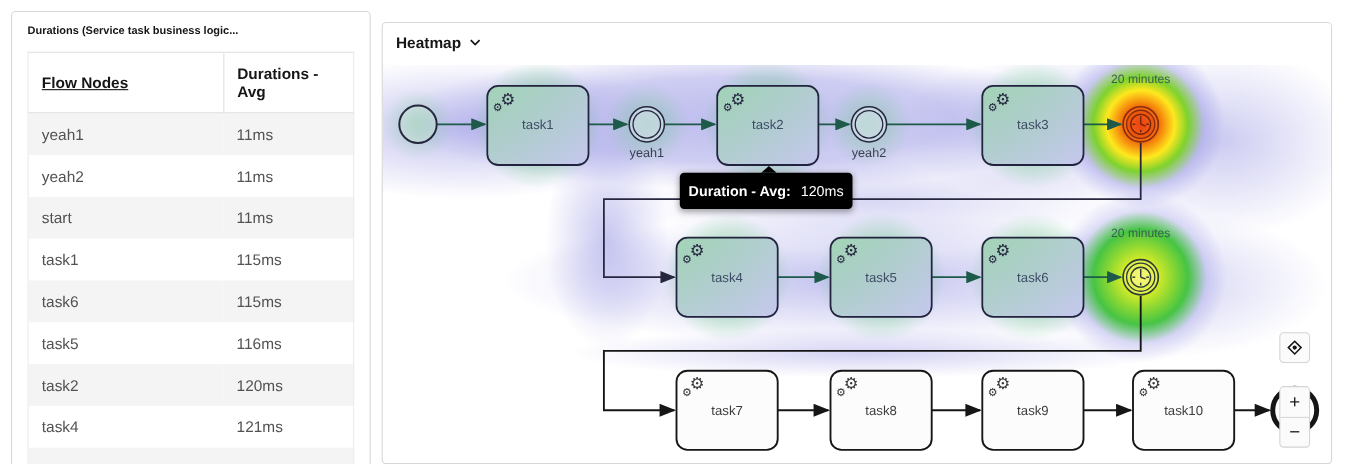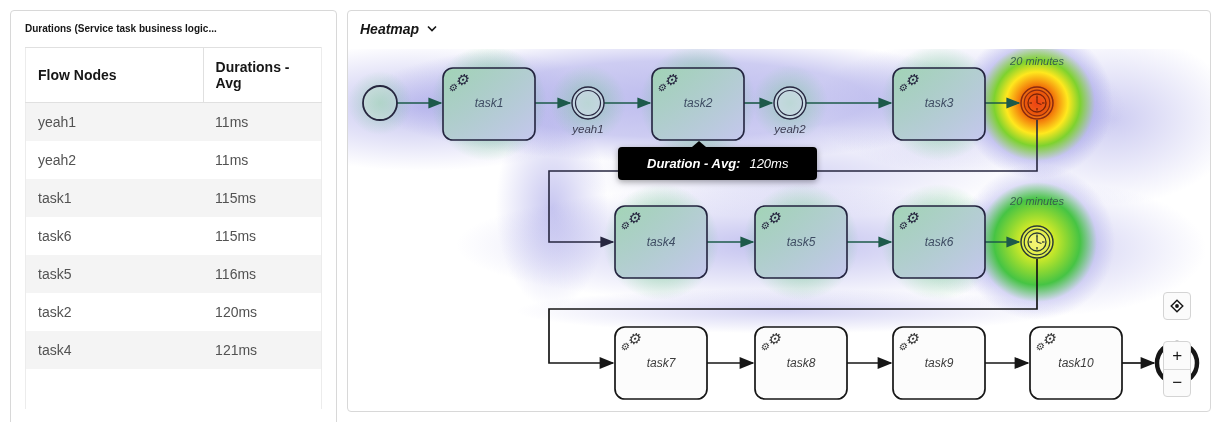--- a/index.html
+++ b/index.html
@@ -8,28 +8,28 @@
 
   
   .left-card { position: absolute; left: 10px; top: 10px; width: 327px; height: 440px;
     background: #fff; border: 1px solid #d8d8d8; border-radius: 4px; padding: 12px 14px 0 14px; }
   .card-title { font-size: 10px; font-weight: 700; color: #161616; margin-bottom: 13px;
     white-space: nowrap; overflow: hidden; }
   table.durations { width: 100%; border-collapse: collapse; font-size: 14px; color: #525252;
     border-top: 1px solid #e0e0e0; border-left: 1px solid #ececec; border-right: 1px solid #ececec; }
   table.durations th { text-align: left; font-weight: 700; color: #161616; padding: 11px 12px;
     border-bottom: 1px solid #e0e0e0; background: #fff; }
-  table.durations th:first-child { width: 60%; border-right: 1px solid #e0e0e0; }
+  table.durations th:first-child { width: 60%; border-right: 1px solid #e0e0e0; text-decoration: underline; }
   table.durations td { padding: 11px 12px; }
   table.durations tbody tr:nth-child(odd) { background: #f4f4f4; }
   table.durations tr.partial-row td { height: 40px; }
 
   
-  .right-card { position: absolute; left: 347px; top: 10px; width: 864px; height: 402px;
-    background: #fff; border: 1px solid #d8d8d8; border-radius: 4px; font-style: italic; }
+  .right-card { position: absolute; left: 347px; top: 20px; width: 864px; height: 402px;
+    background: #fff; border: 1px solid #d8d8d8; border-radius: 4px; }
   .view-dropdown { position: absolute; left: 12px; top: 10px; display: flex; align-items: center;
     gap: 7px; font-size: 14px; font-weight: 700; color: #161616; cursor: pointer; }
 
   .diagram { position: absolute; left: 0; top: 38px; width: 862px; height: 362px; overflow: hidden; }
 
   
   .heat-layer { position: absolute; left: 0; top: 0; width: 862px; height: 362px;
     pointer-events: none;
     background-image:
       radial-gradient(circle at 689px 54px,  #e61400 0px, #e84a00 12px, #f58c0e 20px, #ffe81e 31px, #7ed22e 43px, rgba(150,148,230,0.40) 58px, rgba(150,148,230,0) 76px),
@@ -58,21 +58,21 @@
   svg.bpmn text { user-select: none; }
   .task-label { font-size: 12px; fill: #3e4c63; text-anchor: middle; }
   .task-label.plain { fill: #3c3c3c; }
   .event-label { font-size: 11.5px; fill: #3c3c52; text-anchor: middle; }
   .timer-label { font-size: 11px; fill: #38604c; text-anchor: middle; }
   .gear { fill: #26263f; }
   .gear.plain { fill: #3a3a3a; }
 
   
   .tooltip { position: absolute; left: 270px; top: 98px; background: #000; color: #fff;
-    border-radius: 4px; padding: 9px 29px; font-size: 13px; white-space: nowrap;
+    border-radius: 4px; padding: 9px 8px; font-size: 13px; white-space: nowrap;
     box-shadow: 0 2px 6px rgba(0,0,0,0.35); }
   .tooltip::after { content: ""; position: absolute; top: -6px; left: 74px;
     border-left: 7px solid transparent; border-right: 7px solid transparent;
     border-bottom: 6px solid #000; }
   .tooltip .tt-label { font-weight: 700; }
   .tooltip .tt-value { margin-left: 9px; }
 
   
   .btn-target { position: absolute; left: 815px; top: 243px; width: 28px; height: 28px;
     background: #fbfbfb; border: 1px solid #d4d4d4; border-radius: 4px;
@@ -96,20 +96,24 @@
         <th>Durations - Avg</th>
       </tr>
     </thead>
     <tbody>
       <tr>
         <td>yeah1</td>
         <td>11ms</td>
       </tr>
       <tr>
         <td>yeah2</td>
+        <td>11ms</td>
+      </tr>
+      <tr>
+        <td>start</td>
         <td>11ms</td>
       </tr>
       <tr>
         <td>task1</td>
         <td>115ms</td>
       </tr>
       <tr>
         <td>task6</td>
         <td>115ms</td>
       </tr>

